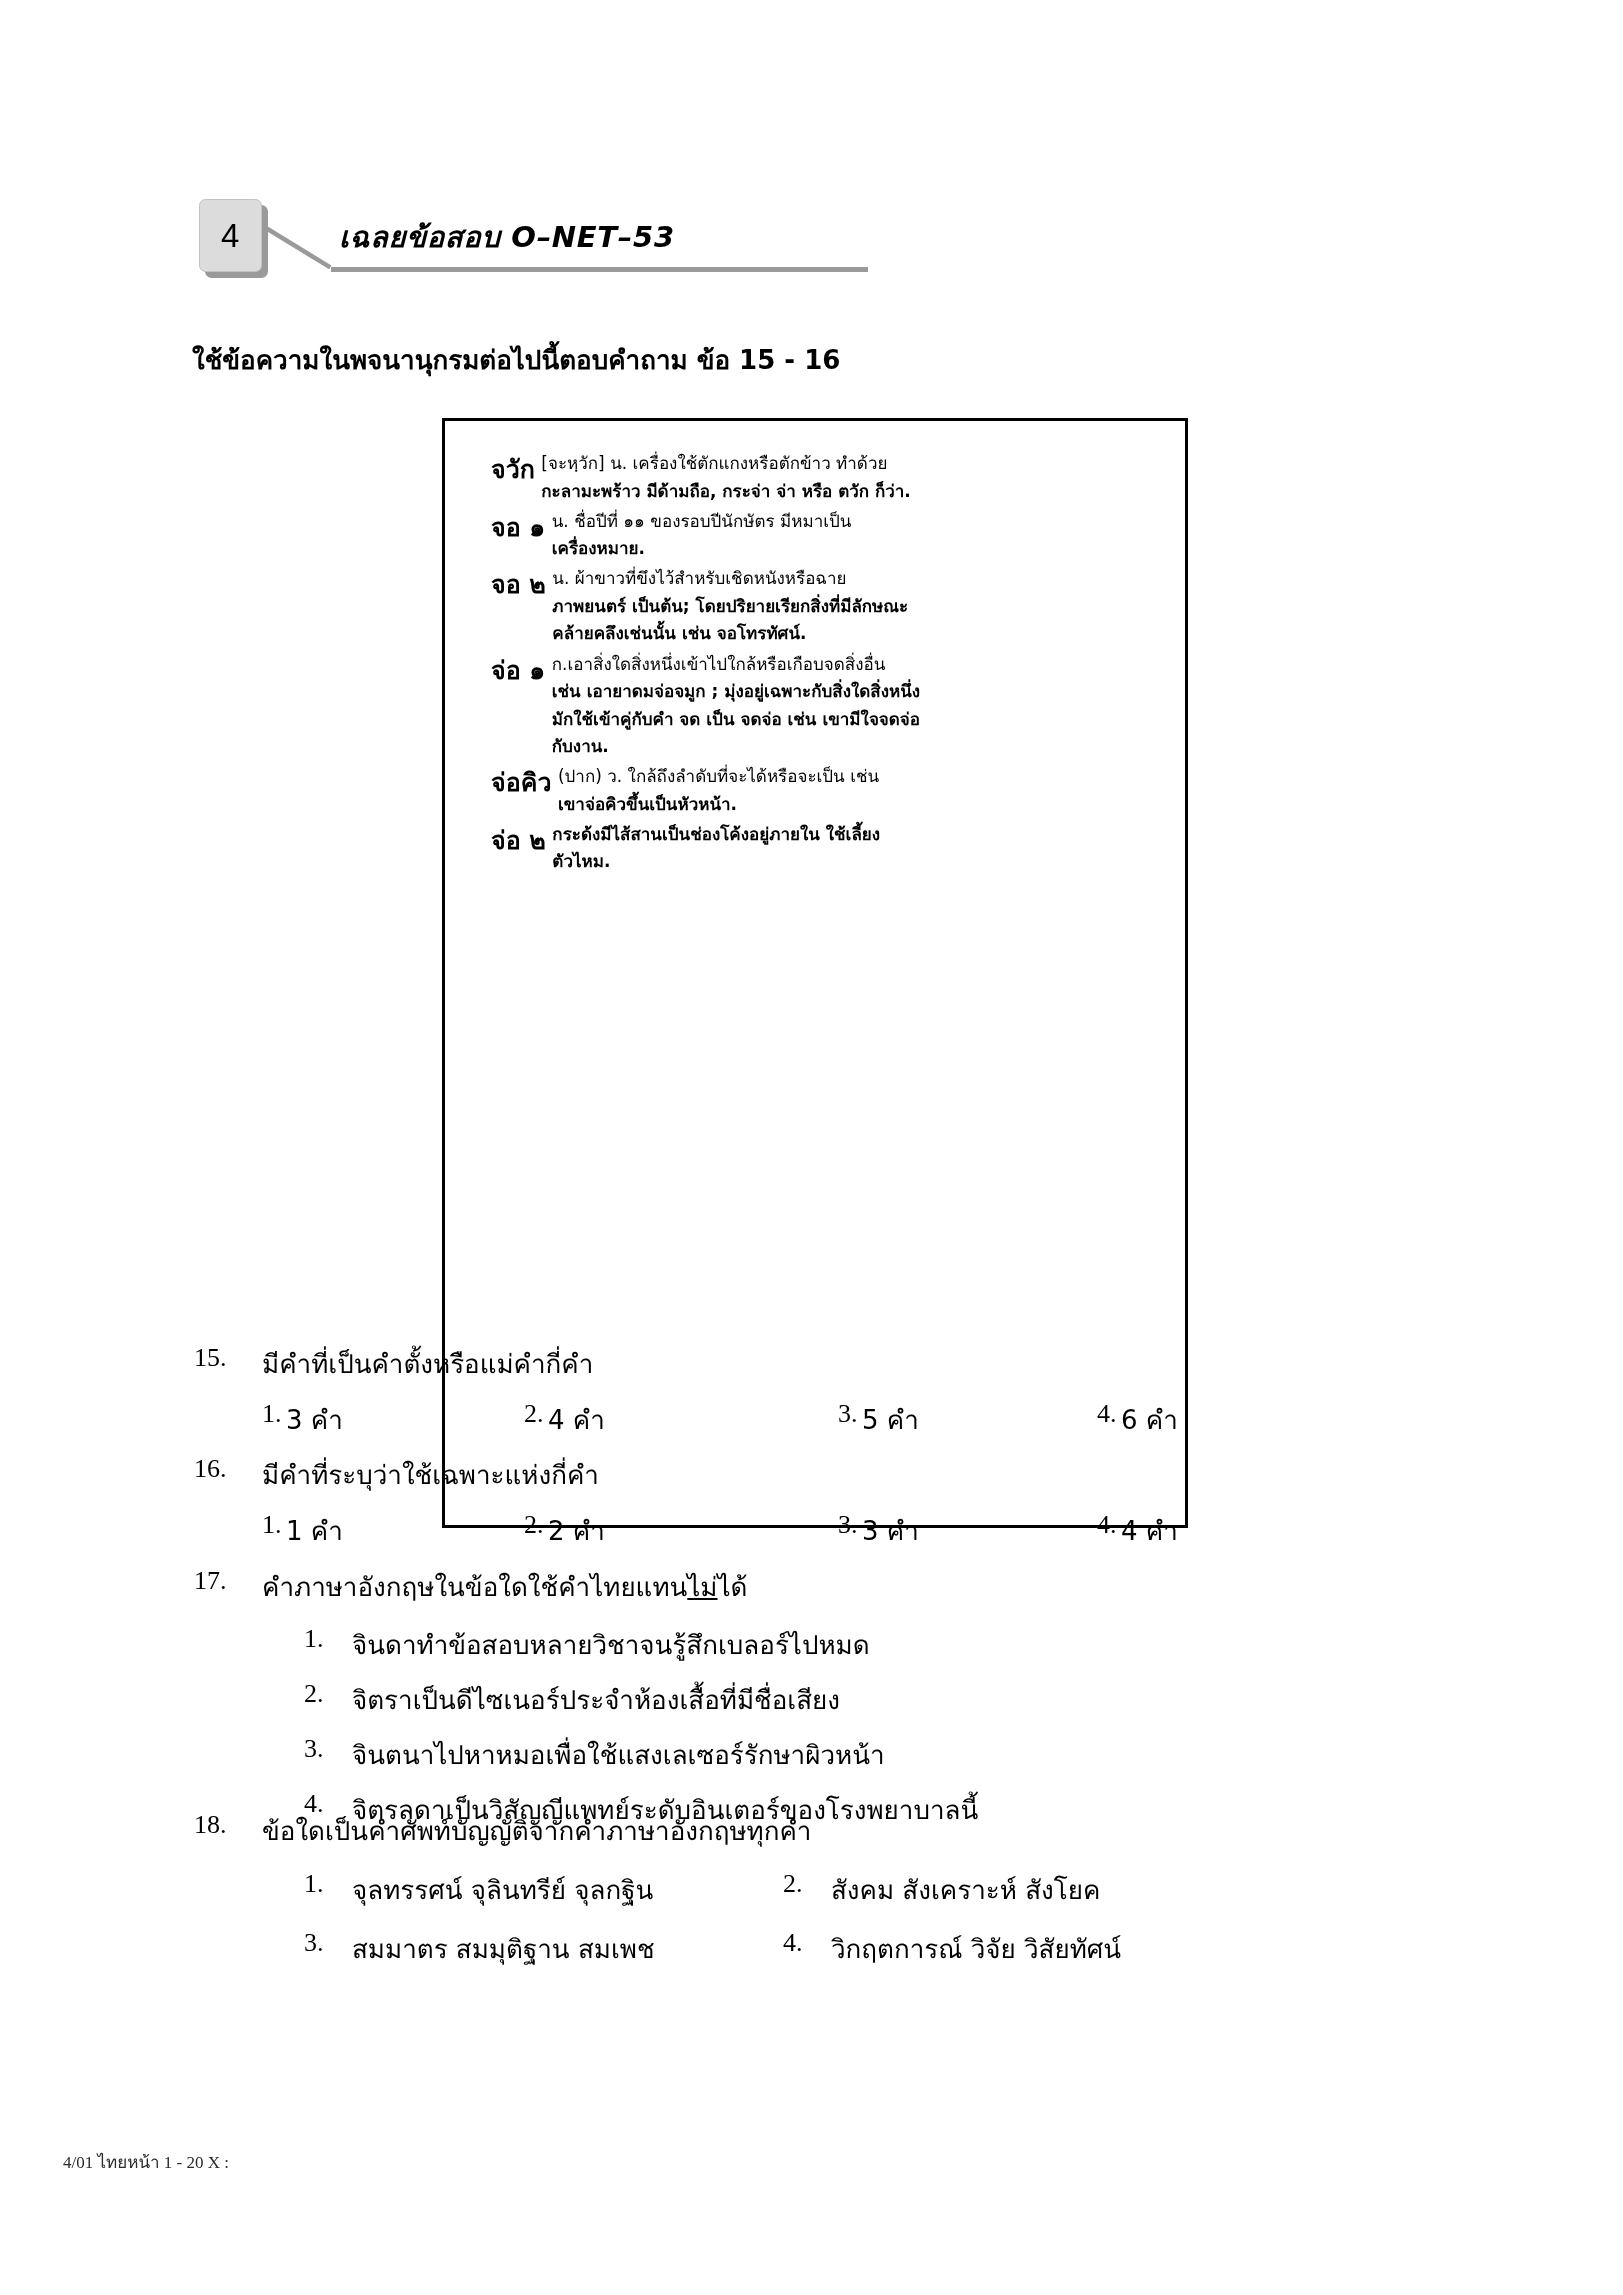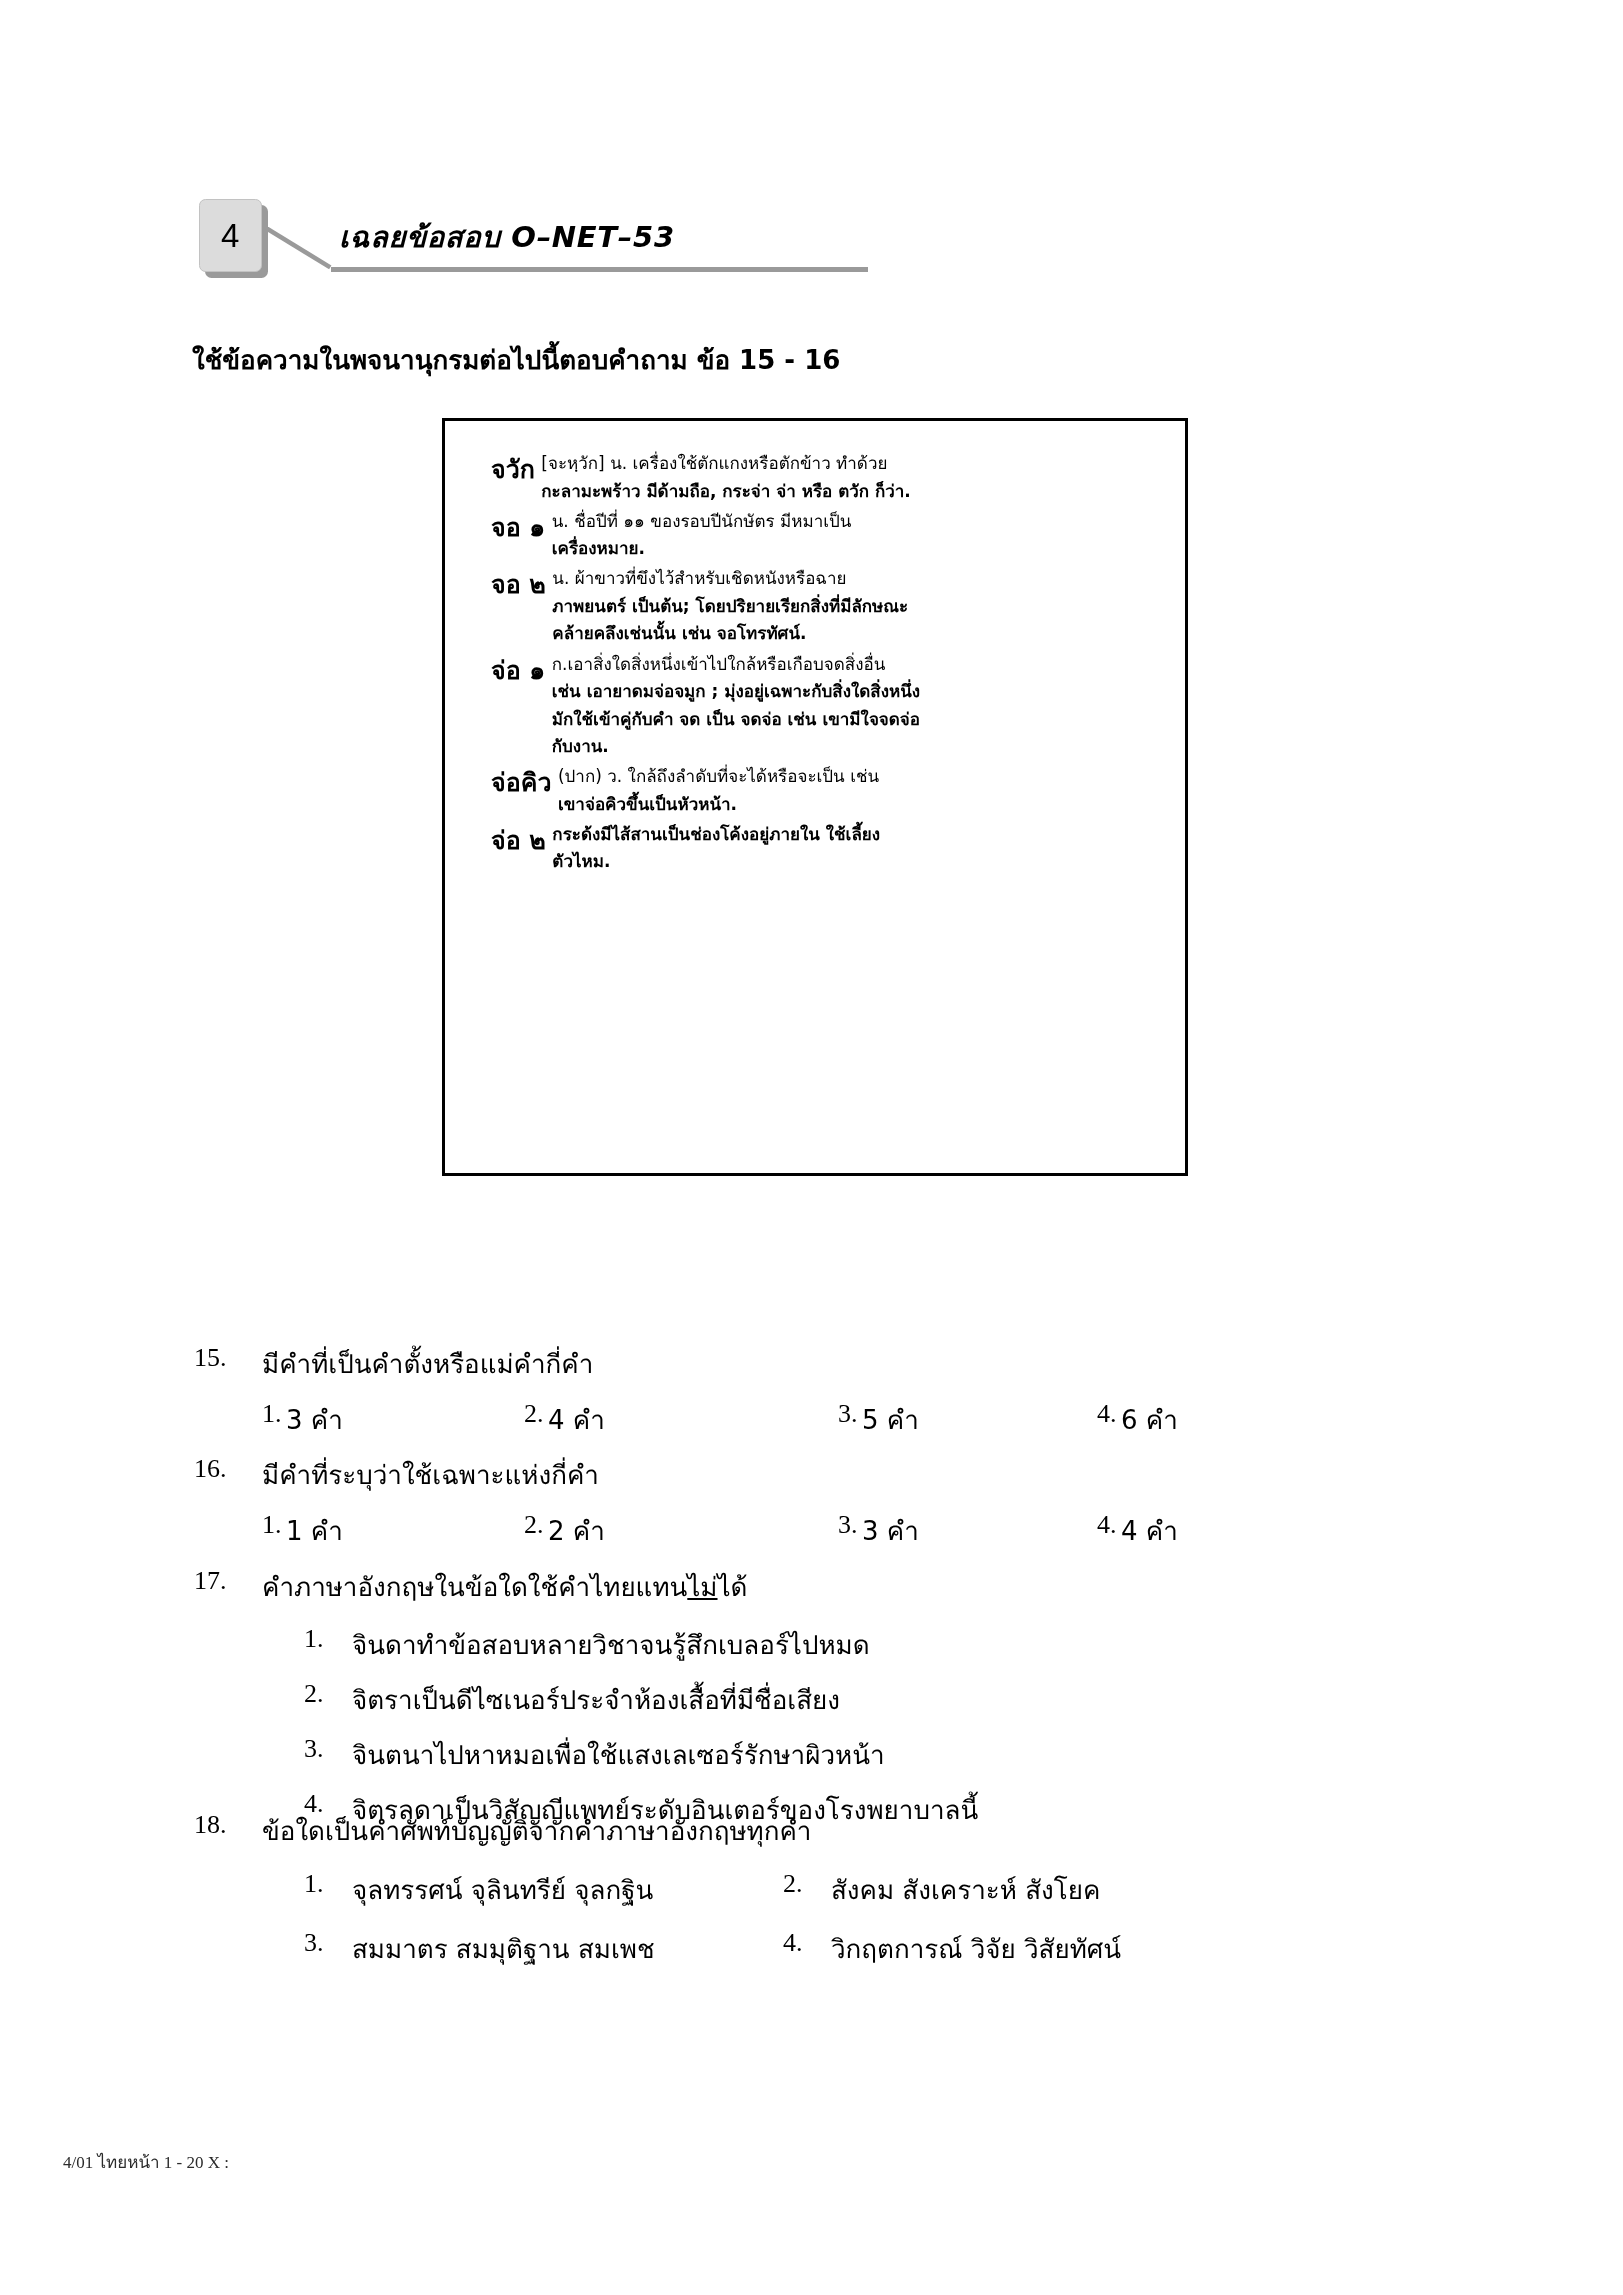--- a/index.html
+++ b/index.html
@@ -91,21 +91,21 @@
     font-weight: bold;
     white-space: nowrap;
   }
 
   
   #dict-box {
     position: absolute;
     left: 442px;
     top: 418px;
     width: 746px;
-    height: 758px;
+    height: 1110px;
     border: 3.3px solid #000;
     box-sizing: border-box;
     background: #fff;
   }
   #dict-inner {
     position: absolute;
     left: 46px;
     top: 29px;
     right: 18.3px;
   }

